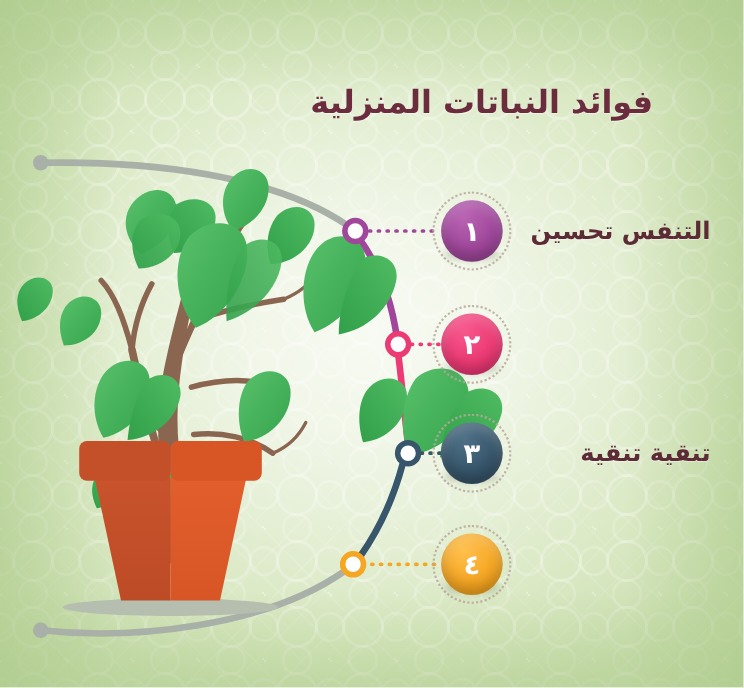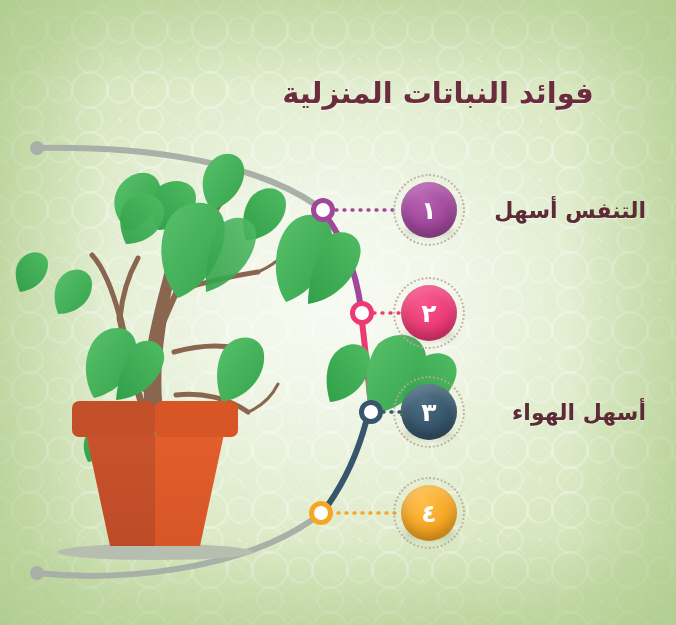--- a/index.html
+++ b/index.html
@@ -280,38 +280,38 @@
   </svg>
 
   <div class="title">فوائد النباتات المنزلية</div>
 
   <div class="benefit-row" style="top:173px;">
     <div class="badge-wrap">
       <div class="badge-dots"></div>
       <div class="badge-shadow"></div>
       <div class="badge" style="background:radial-gradient(circle at 38% 28%, #b963b3 0%, #a0479b 55%, #8a3c86 100%);">١</div>
     </div>
-    <div class="benefit-label">التنفس أسهل</div>
+    <div class="benefit-label">التنفس تحسين</div>
   </div>
 
   <div class="benefit-row" style="top:276px;">
     <div class="badge-wrap">
       <div class="badge-dots"></div>
       <div class="badge-shadow"></div>
       <div class="badge" style="background:radial-gradient(circle at 38% 28%, #f7578c 0%, #ec3a75 55%, #cf2a61 100%);">٢</div>
     </div>
   </div>
 
   <div class="benefit-row" style="top:375px;">
     <div class="badge-wrap">
       <div class="badge-dots"></div>
       <div class="badge-shadow"></div>
       <div class="badge" style="background:radial-gradient(circle at 38% 28%, #4e6f86 0%, #37566b 55%, #2a4456 100%);">٣</div>
     </div>
-    <div class="benefit-label">أسهل الهواء</div>
+    <div class="benefit-label">تنقية تنقية</div>
   </div>
 
   <div class="benefit-row" style="top:476px;">
     <div class="badge-wrap">
       <div class="badge-dots"></div>
       <div class="badge-shadow"></div>
       <div class="badge" style="background:radial-gradient(circle at 38% 28%, #ffc04d 0%, #f5a623 55%, #e0930f 100%);">٤</div>
     </div>
   </div>
 

